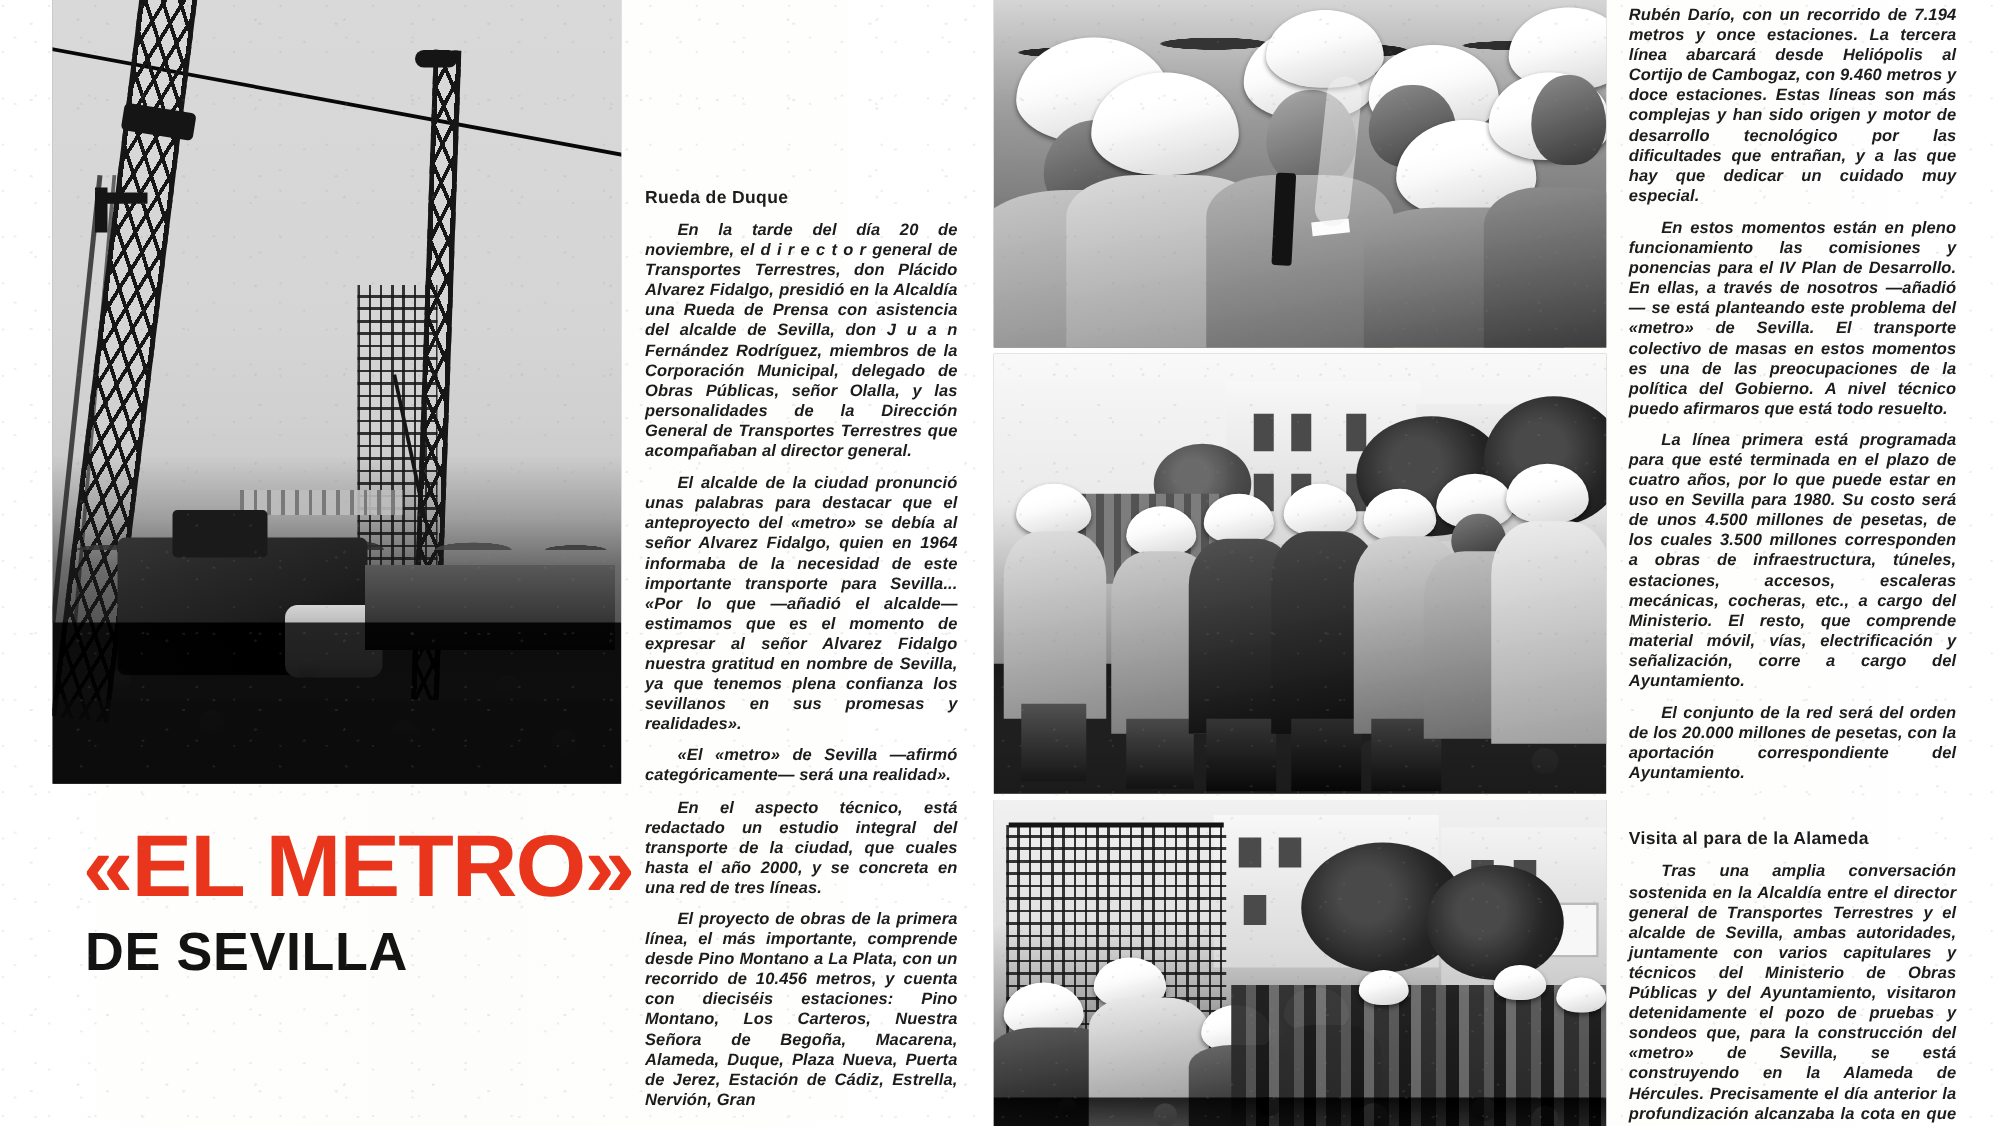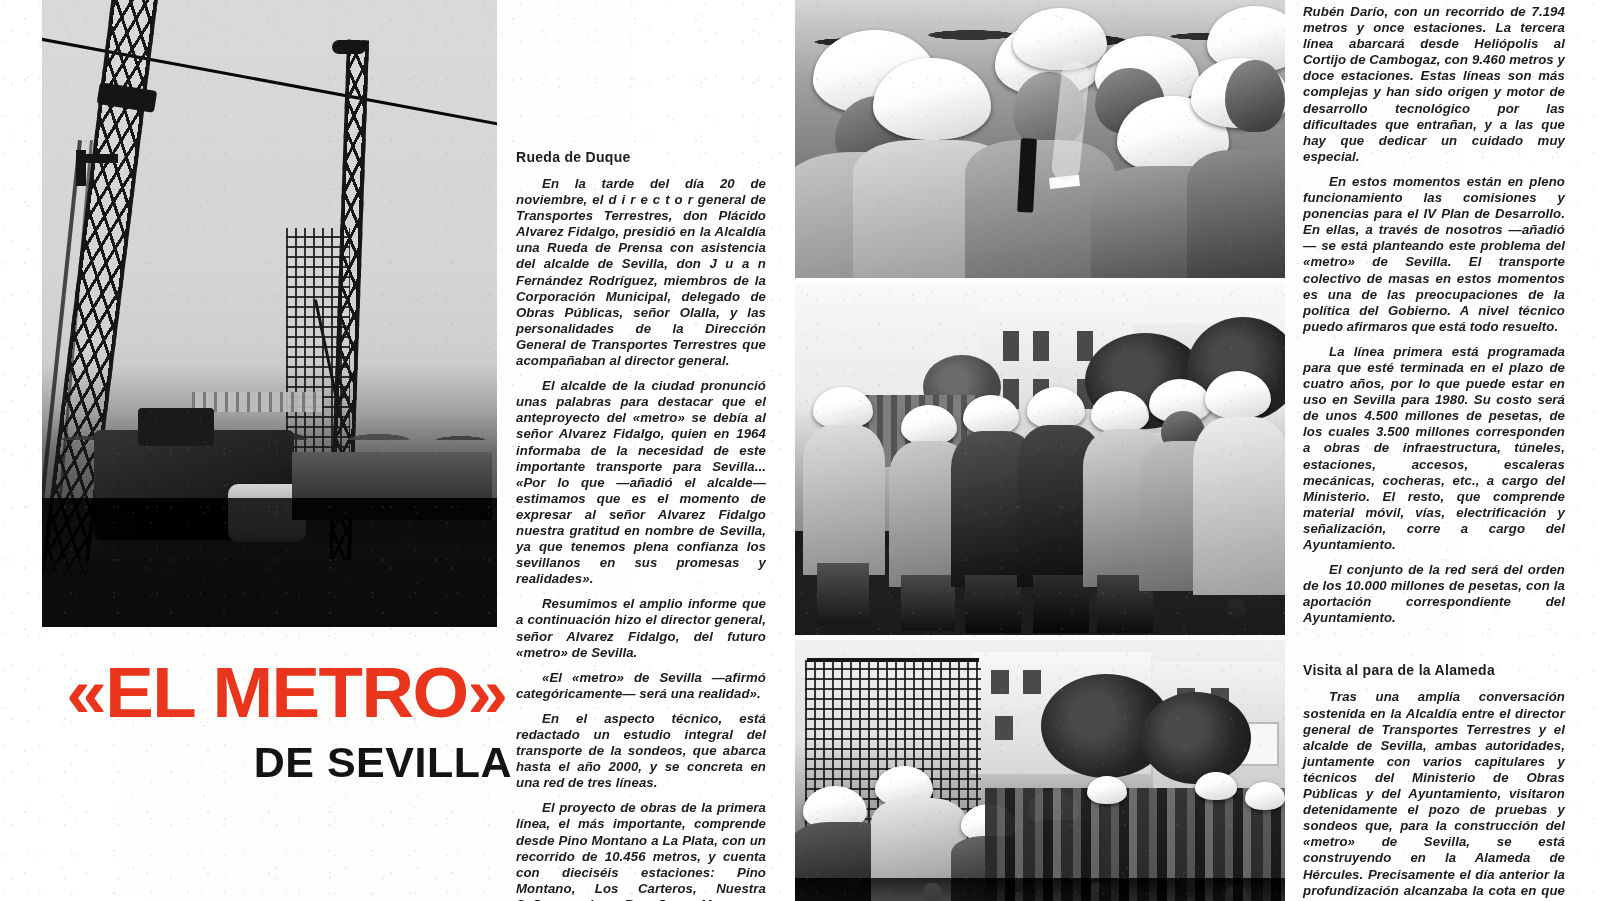--- a/index.html
+++ b/index.html
@@ -77,21 +77,21 @@
           font-weight:700;font-style:italic;font-size:25.5px;line-height:35px;
           color:#151515;letter-spacing:.4px;white-space:nowrap;}
   #kicker1{padding-left:22px;}
   #kicker2{padding-left:22px;}
   #title-main{font-family:"Liberation Sans","DejaVu Sans",sans-serif;
           font-weight:700;font-size:70px;line-height:74px;color:#e8351b;
           letter-spacing:-1.5px;margin-top:20px;text-align:center;
           transform:scaleX(1.04);transform-origin:left center;}
   #title-sub{font-family:"Liberation Sans","DejaVu Sans",sans-serif;
           font-weight:700;font-size:43px;line-height:48px;color:#131313;
-          letter-spacing:.5px;text-align:right;margin-top:8px;padding-left:26px;}
+          letter-spacing:.5px;text-align:left;margin-top:8px;padding-left:26px;}
 
   
   .col{position:absolute;font-family:"Liberation Sans","DejaVu Sans",sans-serif;
        color:#1c1c1c;font-size:13.2px;line-height:16.1px;text-align:justify;
        font-weight:600;letter-spacing:.1px;}
   #col-1{left:516px;top:148px;width:250px;}
   #col-3{left:1303px;top:4px;width:262px;}
   .col h2{font-size:14px;line-height:18px;font-weight:700;margin:0 0 10px 0;
           letter-spacing:.3px;text-align:left;}
   .col p{margin:0 0 9px 0;text-indent:26px;font-style:italic;}
@@ -271,31 +271,30 @@
 
   <div id="headline">
     <div id="title-main">«EL METRO»</div>
     <div id="title-sub">DE SEVILLA</div>
   </div>
 
   <div class="col" id="col-1">
     <h2>Rueda de Duque</h2>
     <p>En la tarde del día 20 de noviembre, el d i r e c t o r general de Transportes Terrestres, don Plácido Alvarez Fidalgo, presidió en la Alcaldía una Rueda de Prensa con asistencia del alcalde de Sevilla, don J u a n Fernández Rodríguez, miembros de la Corporación Municipal, delegado de Obras Públicas, señor Olalla, y las personalidades de la Dirección General de Transportes Terrestres que acompañaban al director general.</p>
     <p>El alcalde de la ciudad pronunció unas palabras para destacar que el anteproyecto del «metro» se debía al señor Alvarez Fidalgo, quien en 1964 informaba de la necesidad de este importante transporte para Sevilla... «Por lo que —añadió el alcalde— estimamos que es el momento de expresar al señor Alvarez Fidalgo nuestra gratitud en nombre de Sevilla, ya que tenemos plena confianza los sevillanos en sus promesas y realidades».</p>
-    <p>Resumimos el amplio informe que a continuación hizo el director general, señor Alvarez Fidalgo, del futuro «metro» de Sevilla.</p>
     <p>«El «metro» de Sevilla —afirmó categóricamente— será una realidad».</p>
-    <p>En el aspecto técnico, está redactado un estudio integral del transporte de la sondeos, que abarca hasta el año 2000, y se concreta en una red de tres líneas.</p>
+    <p>En el aspecto técnico, está redactado un estudio integral del transporte de la ciudad, que cuales hasta el año 2000, y se concreta en una red de tres líneas.</p>
     <p class="clipped">El proyecto de obras de la primera línea, el más importante, comprende desde Pino Montano a La Plata, con un recorrido de 10.456 metros, y cuenta con dieciséis estaciones: Pino Montano, Los Carteros, Nuestra Señora de Begoña, Macarena, Alameda, Duque, Plaza Nueva, Puerta de Jerez, Estación de Cádiz, Estrella, Nervión, Gran</p>
   </div>
 
   <div class="col" id="col-3">
     <p style="text-indent:0">Rubén Darío, con un recorrido de 7.194 metros y once estaciones. La tercera línea abarcará desde Heliópolis al Cortijo de Cambogaz, con 9.460 metros y doce estaciones. Estas líneas son más complejas y han sido origen y motor de desarrollo tecnológico por las dificultades que entrañan, y a las que hay que dedicar un cuidado muy especial.</p>
     <p>En estos momentos están en pleno funcionamiento las comisiones y ponencias para el IV Plan de Desarrollo. En ellas, a través de nosotros —añadió— se está planteando este problema del «metro» de Sevilla. El transporte colectivo de masas en estos momentos es una de las preocupaciones de la política del Gobierno. A nivel técnico puedo afirmaros que está todo resuelto.</p>
     <p>La línea primera está programada para que esté terminada en el plazo de cuatro años, por lo que puede estar en uso en Sevilla para 1980. Su costo será de unos 4.500 millones de pesetas, de los cuales 3.500 millones corresponden a obras de infraestructura, túneles, estaciones, accesos, escaleras mecánicas, cocheras, etc., a cargo del Ministerio. El resto, que comprende material móvil, vías, electrificación y señalización, corre a cargo del Ayuntamiento.</p>
-    <p>El conjunto de la red será del orden de los 10.000 millones de pesetas, con la aportación correspondiente del Ayuntamiento.</p>
+    <p>El conjunto de la red será del orden de los 20.000 millones de pesetas, con la aportación correspondiente del Ayuntamiento.</p>
     <div class="sec-gap"></div>
     <h2>Visita al para de la Alameda</h2>
     <p>Tras una amplia conversación sostenida en la Alcaldía entre el director general de Transportes Terrestres y el alcalde de Sevilla, ambas autoridades, juntamente con varios capitulares y técnicos del Ministerio de Obras Públicas y del Ayuntamiento, visitaron detenidamente el pozo de pruebas y sondeos que, para la construcción del «metro» de Sevilla, se está construyendo en la Alameda de Hércules. Precisamente el día anterior la profundización alcanzaba la cota en que ha de efectuarse la perforación del primer túnel.</p>
 
   </div>
 
   <div id="grain"></div>
 </div>
 
 </body></html>

